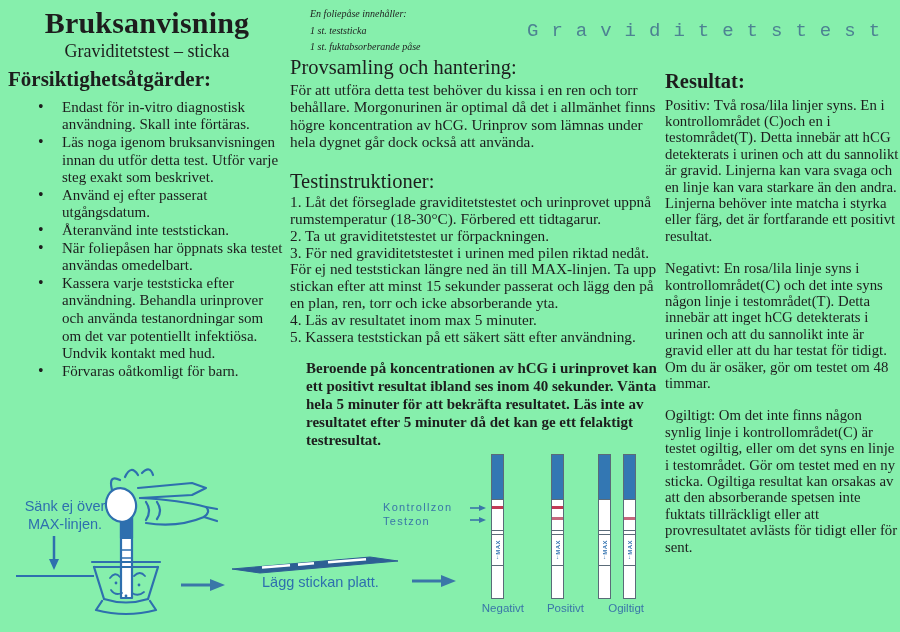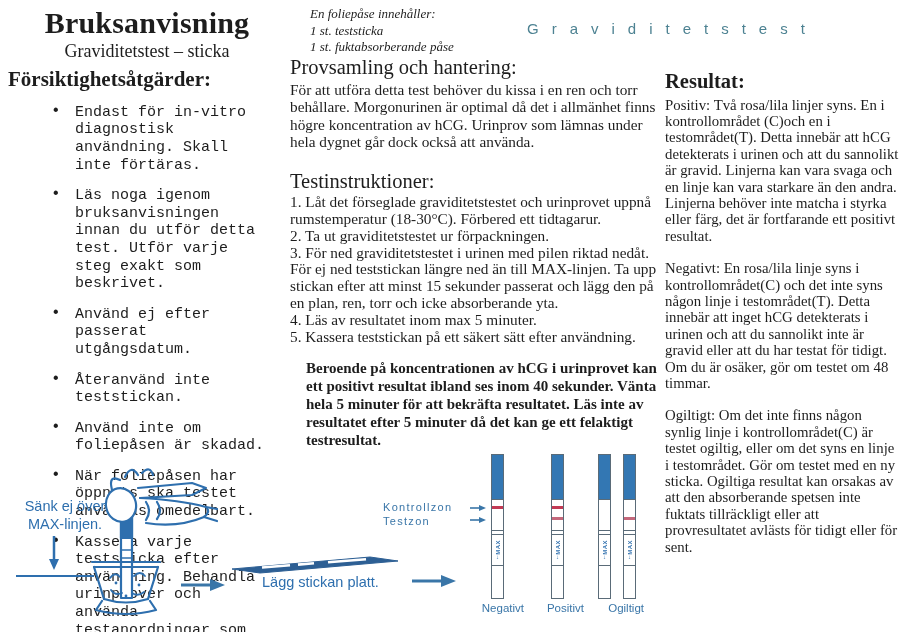--- a/index.html
+++ b/index.html
@@ -1,41 +1,41 @@
 <!DOCTYPE html>
 <html lang="sv"><head>
 <meta charset="utf-8">
 <style>
   html,body{margin:0;padding:0;}
   body{background:#e8e8e8;}
   #page{
-    position:relative;width:900px;height:632px;background:#ffffff;
+    position:relative;width:900px;height:632px;background:#86efac;
     overflow:hidden;font-family:"Liberation Serif",serif;color:#1d1d1d;
     box-sizing:border-box;
   }
   
   .col-left{position:absolute;left:8px;top:6px;width:278px;}
   .doc-title{font-size:30px;font-weight:bold;text-align:center;margin:0;line-height:1.1;letter-spacing:.2px;}
   .doc-subtitle{font-size:18px;text-align:center;margin:2px 0 0 0;line-height:1.15;}
   .sec-heading{font-size:21px;font-weight:bold;margin:6px 0 8px 0;line-height:1.1;}
   .bullets{list-style:none;margin:2px 0 0 0;padding:0;font-size:15px;line-height:17.6px;}
-  .bullets li{position:relative;padding-left:54px;margin:13px;font-family:Liberation Mono, monospace;}
+  .bullets li{position:relative;padding-left:54px;margin:0;}
   .bullets li::before{content:"\2022";position:absolute;left:30px;top:-1px;font-size:16px;}
   
   .col-mid{position:absolute;left:290px;top:6px;width:368px;}
-  .pkg-note{margin-left:20px;font-style:italic;font-size:13px;line-height:16.5px;}
+  .pkg-note{margin-left:20px;font-style:italic;font-size:10px;line-height:16.5px;}
   .mid-heading{font-size:20.5px;font-weight:normal;margin:0;line-height:1.15;}
   .h-prov{}
   .h-test{margin-top:20px;}
   .body-text{font-size:15.3px;line-height:17.3px;margin:2px 0 0 0;}
   .steps p{margin:0;font-size:15.3px;line-height:16.9px;}
   .bold-note{font-weight:bold;font-size:15px;line-height:18px;margin:13px 0 0 16px;}
   
-  .brand{position:absolute;left:527px;top:20px;font-family:Liberation Sans, sans-serif;
-    font-size:15px;letter-spacing:13px;color:#4d8292;white-space:nowrap;}
+  .brand{position:absolute;left:527px;top:20px;font-family:Liberation Mono, monospace;
+    font-size:19px;letter-spacing:13px;color:#4d8292;white-space:nowrap;}
   .col-right{position:absolute;left:665px;top:70px;width:236px;}
   .res-heading{font-size:20.5px;font-weight:bold;margin:0 0 4px 0;line-height:1.1;}
   .res-para{font-size:14.8px;line-height:16.4px;margin:0 0 16px 0;}
   
   .illu-label{position:absolute;font-family:"Liberation Sans",sans-serif;color:#2e6fae;}
   .max-warning{left:16px;top:497px;width:98px;font-size:14.5px;line-height:18px;text-align:center;}
   .lay-flat{left:262px;top:574px;font-size:14.5px;}
   .zone-labels{left:383px;top:501px;width:84px;text-align:left;font-size:11px;
     letter-spacing:1.3px;line-height:13.5px;color:#3a76a8;}
   .abs{position:absolute;}
@@ -63,21 +63,20 @@
 
   <div class="col-left">
     <h1 class="doc-title">Bruksanvisning</h1>
     <div class="doc-subtitle">Graviditetstest – sticka</div>
     <h2 class="sec-heading">Försiktighetsåtgärder:</h2>
     <ul class="bullets">
       <li>Endast för in-vitro diagnostisk användning. Skall inte förtäras.</li>
       <li>Läs noga igenom bruksanvisningen innan du utför detta test. Utför varje steg exakt som beskrivet.</li>
       <li>Använd ej efter passerat utgångsdatum.</li>
       <li>Återanvänd inte teststickan.</li>
-      <li>Använd inte om foliepåsen är skadad.</li>
       <li>När foliepåsen har öppnats ska testet användas omedelbart.</li>
       <li>Kassera varje teststicka efter användning. Behandla urinprover och använda testanordningar som om det var potentiellt infektiösa. Undvik kontakt med hud.</li>
       <li>Förvaras oåtkomligt för barn.</li>
     </ul>
   </div>
 
   <div class="col-mid">
     <div class="pkg-note">
       <div>En foliepåse innehåller:</div>
       <div>1 st. teststicka</div>

